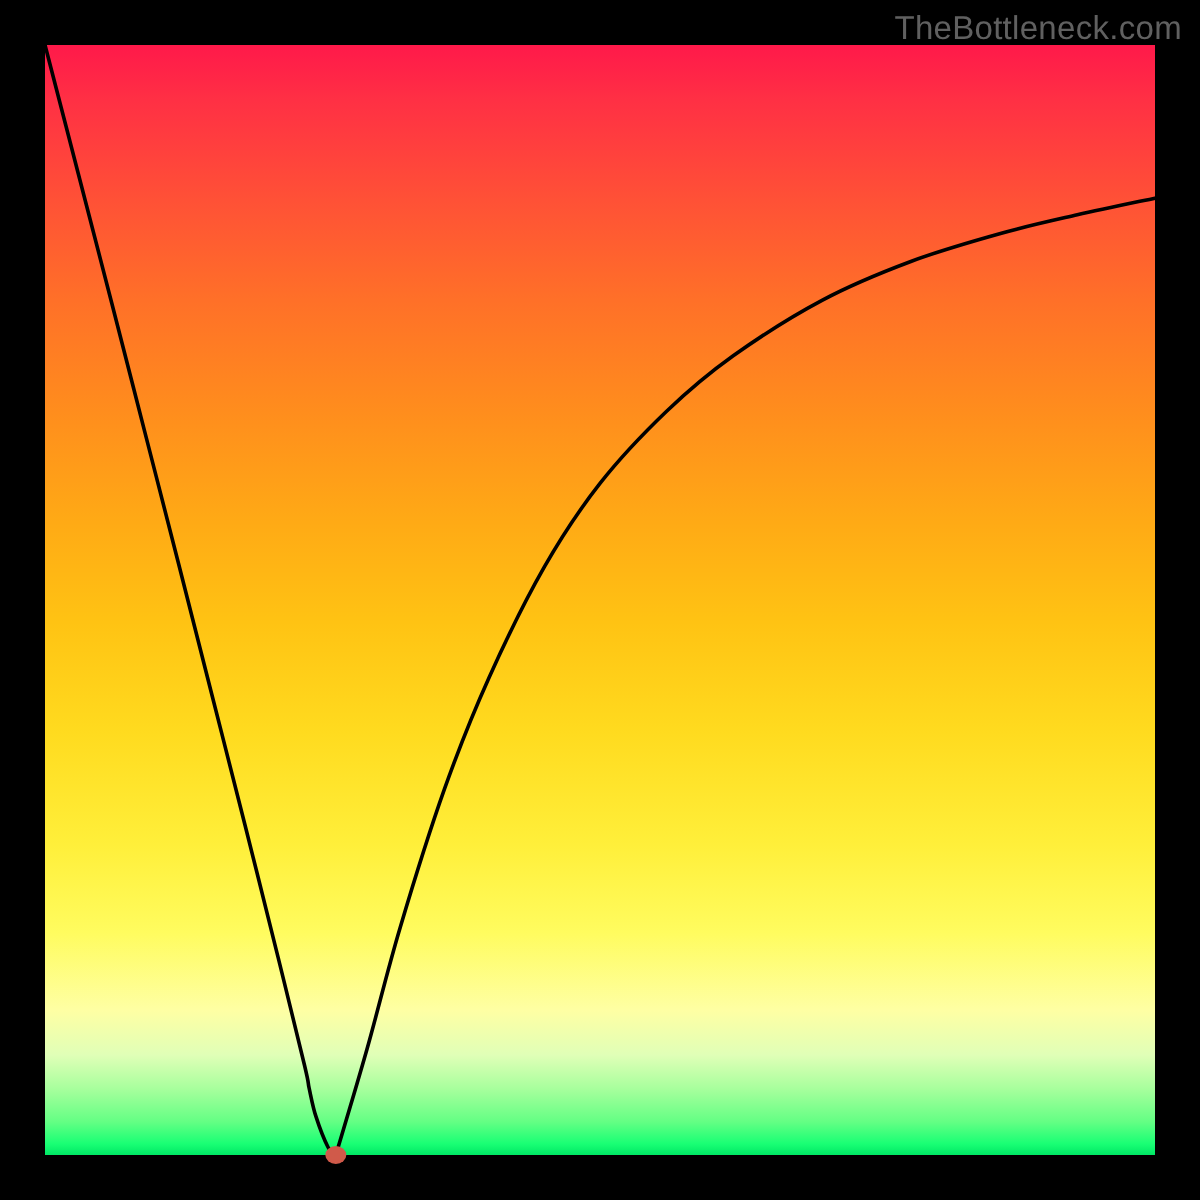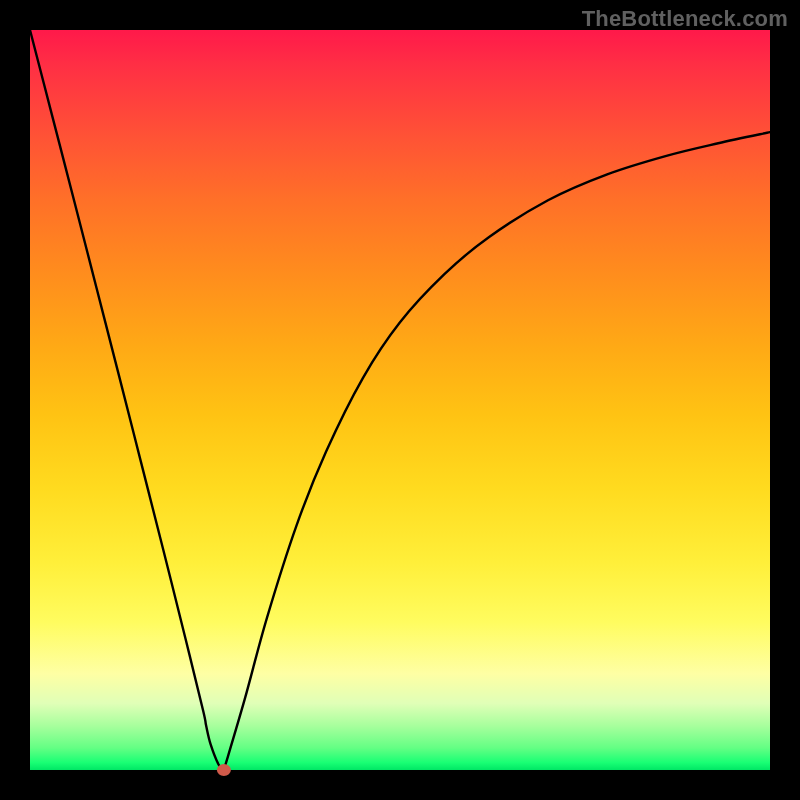--- a/index.html
+++ b/index.html
@@ -1,17 +1,17 @@
 <!DOCTYPE html>
 <html><head>
 <meta charset="utf-8">
 <style>
   * { margin: 0; padding: 0; box-sizing: border-box; }
   body { width: 800px; height: 800px; background: #000; position: relative; font-family: Arial, sans-serif; }
-  .watermark { position: absolute; top: 6px; right: 12px; color: #606060; font-size: 22px; font-weight: 700; letter-spacing: 0.2px; margin-left: 17px; }
+  .watermark { position: absolute; top: 6px; right: 12px; color: #606060; font-size: 22px; font-weight: 400; letter-spacing: 0.2px; margin-left: 17px; }
   .plot-area { position: absolute; top: 30px; left: 30px; width: 740px; height: 740px; }
   .gradient-bg { position: absolute; inset: 0; background: linear-gradient(to bottom,
       #ff194a 0%,
       #ff3044 5%,
       #ff5136 14%,
       #ff7028 23%,
       #ff8d1d 33%,
       #ffaa15 43%,
       #ffc313 52%,
       #ffdb1f 62%,

